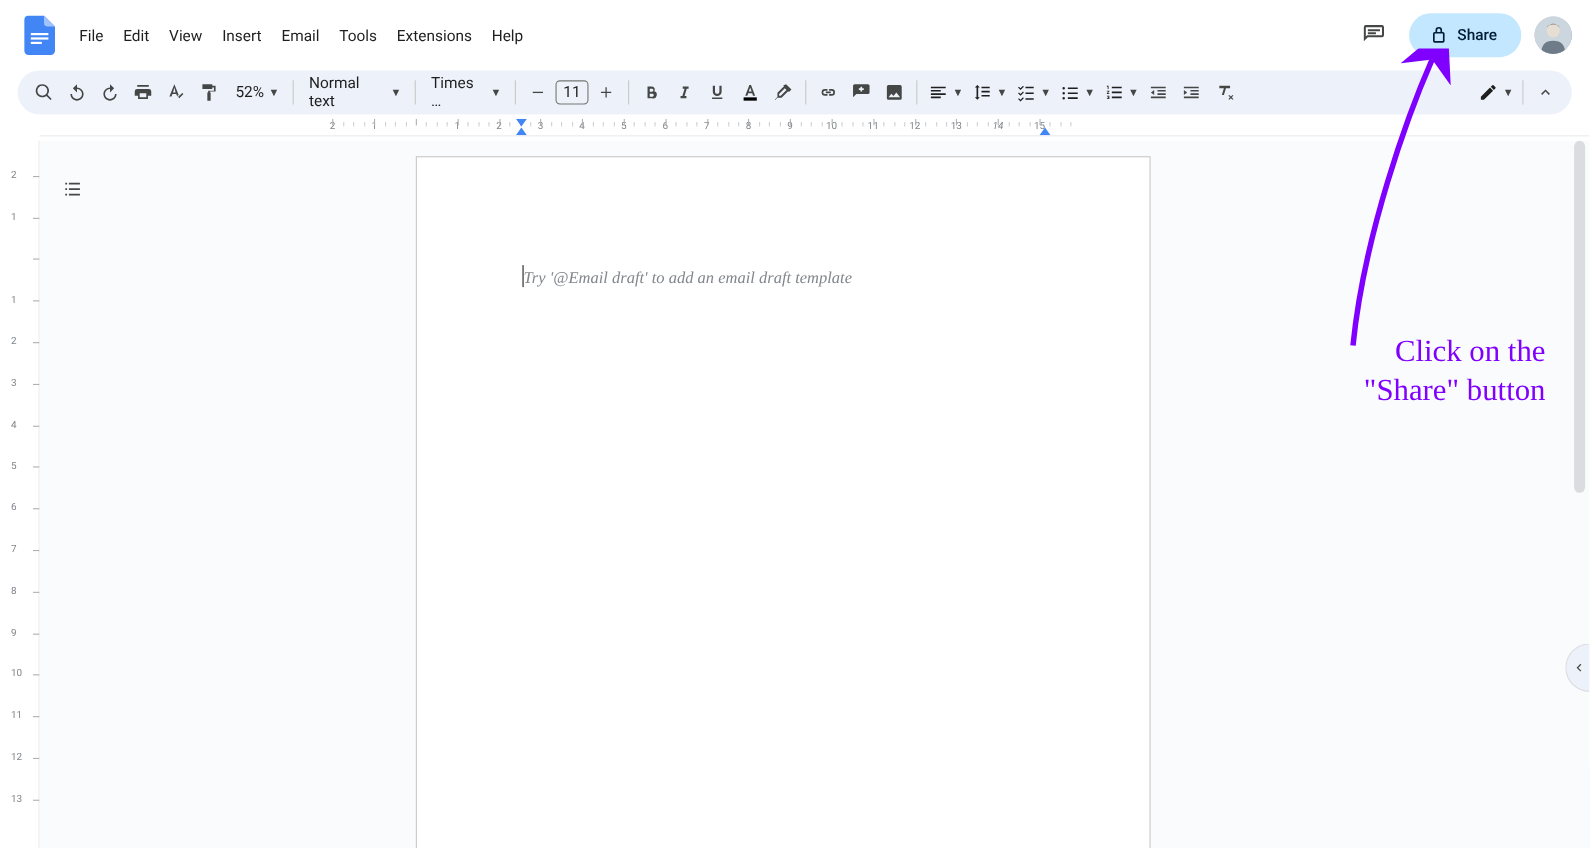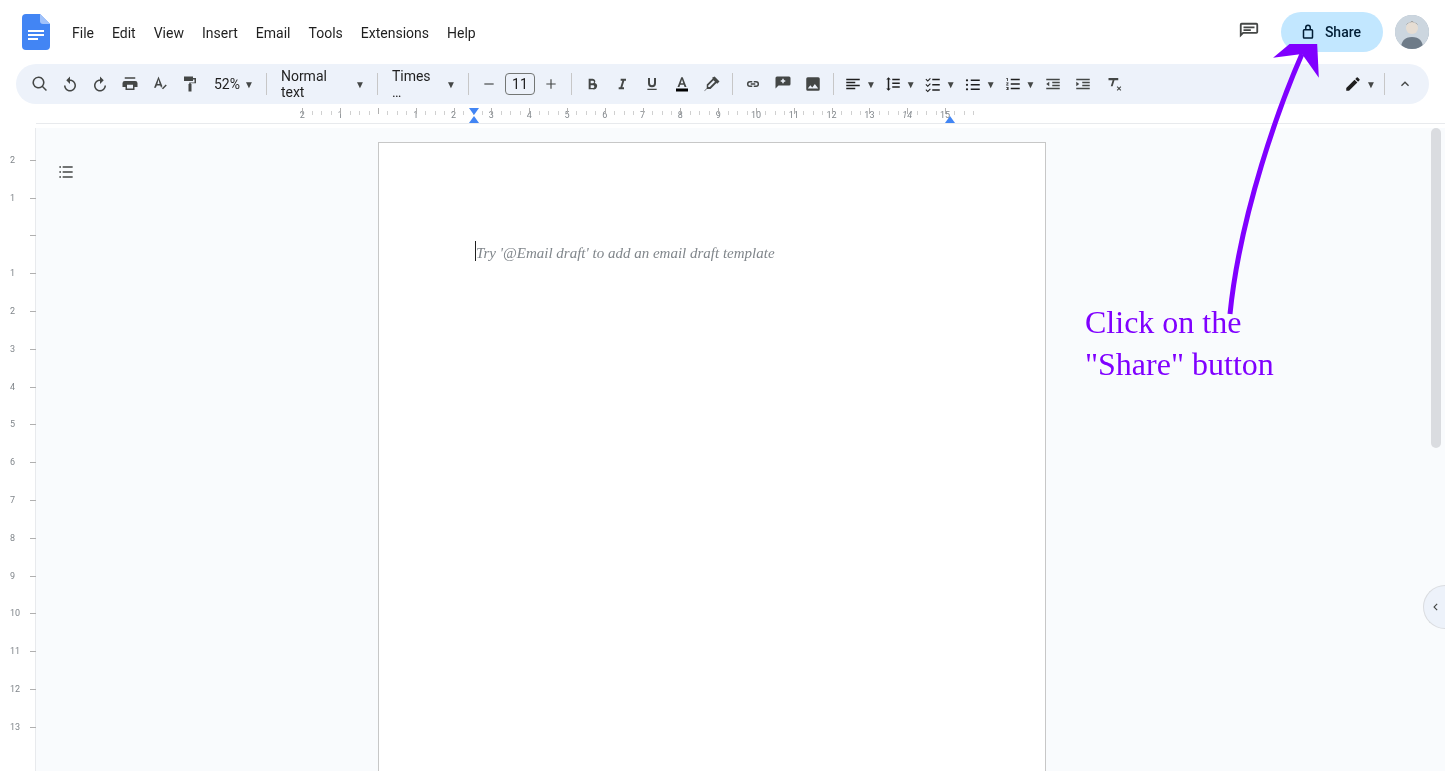--- a/index.html
+++ b/index.html
@@ -154,23 +154,23 @@
   }
   .scroll-thumb {
     position:absolute; right:2px; top:0; width:10px; height:320px;
     background:#dadce0; border-radius:6px;
   }
   
   .annotation {
     position:absolute;
     font-family: "Comic Sans MS", "Segoe Script", cursive;
     color:#8000ff; pointer-events:none;
-    font-size: 32px;
+    font-size: 28px;
     line-height:1.3;
-    text-align:left;
+    text-align:right;
   }
   .annotation-text { left:1085px; top:302px; width:320px; }
   .arrow-svg {
     position:absolute; left:1210px; top:44px; width:160px; height:280px;
     pointer-events:none;
   }
   
   .hr-tick-major { position:absolute; top:0; width:1px; height:6px; background:#b0b0b0;}
   .hr-label { position:absolute; top:2px; transform:translateX(-50%);}
   .hr-tick-minor { position:absolute; top:3px; width:1px; height:4px; background:#d0d0d0;}

